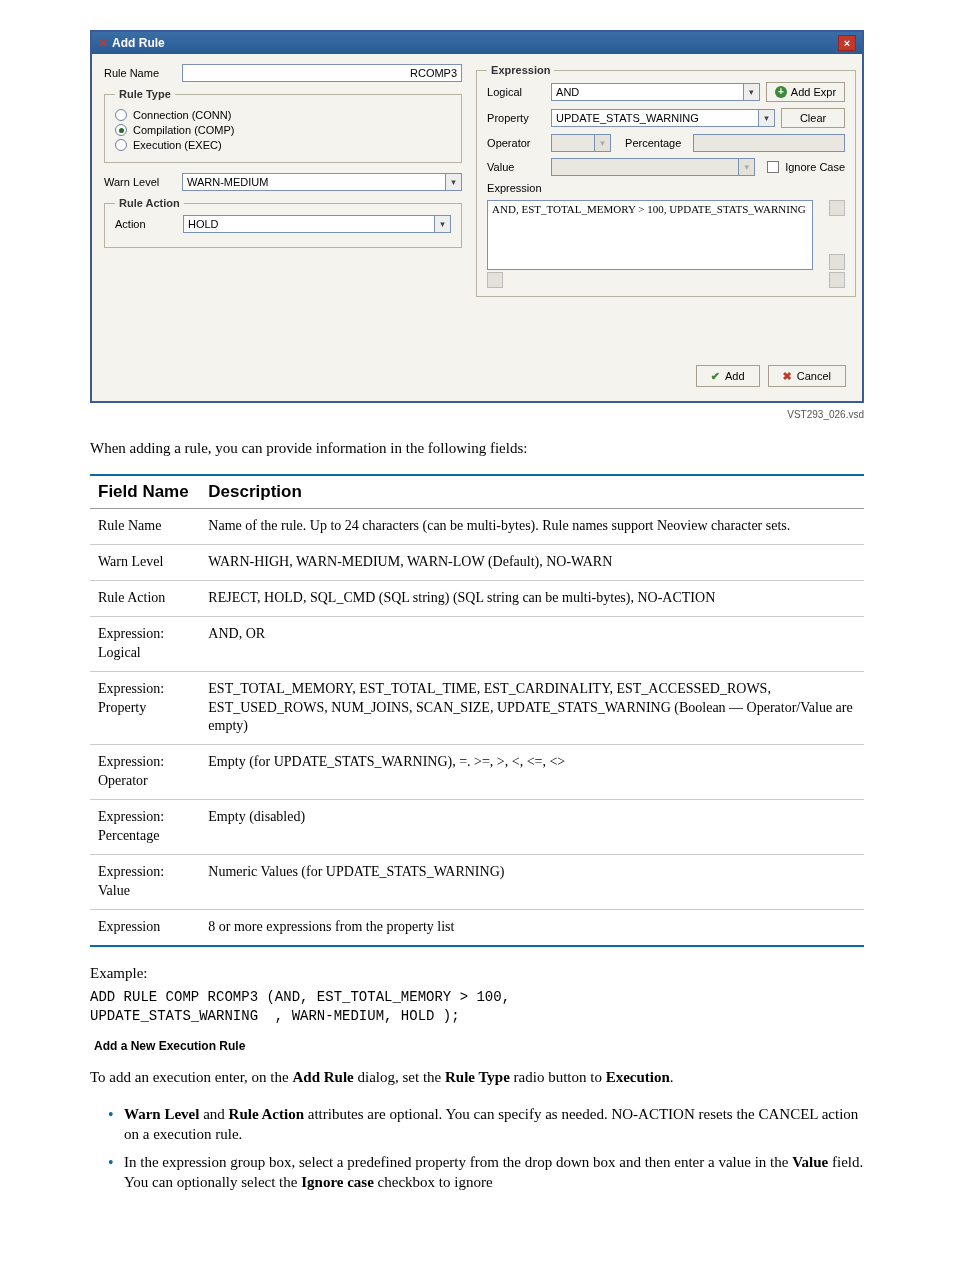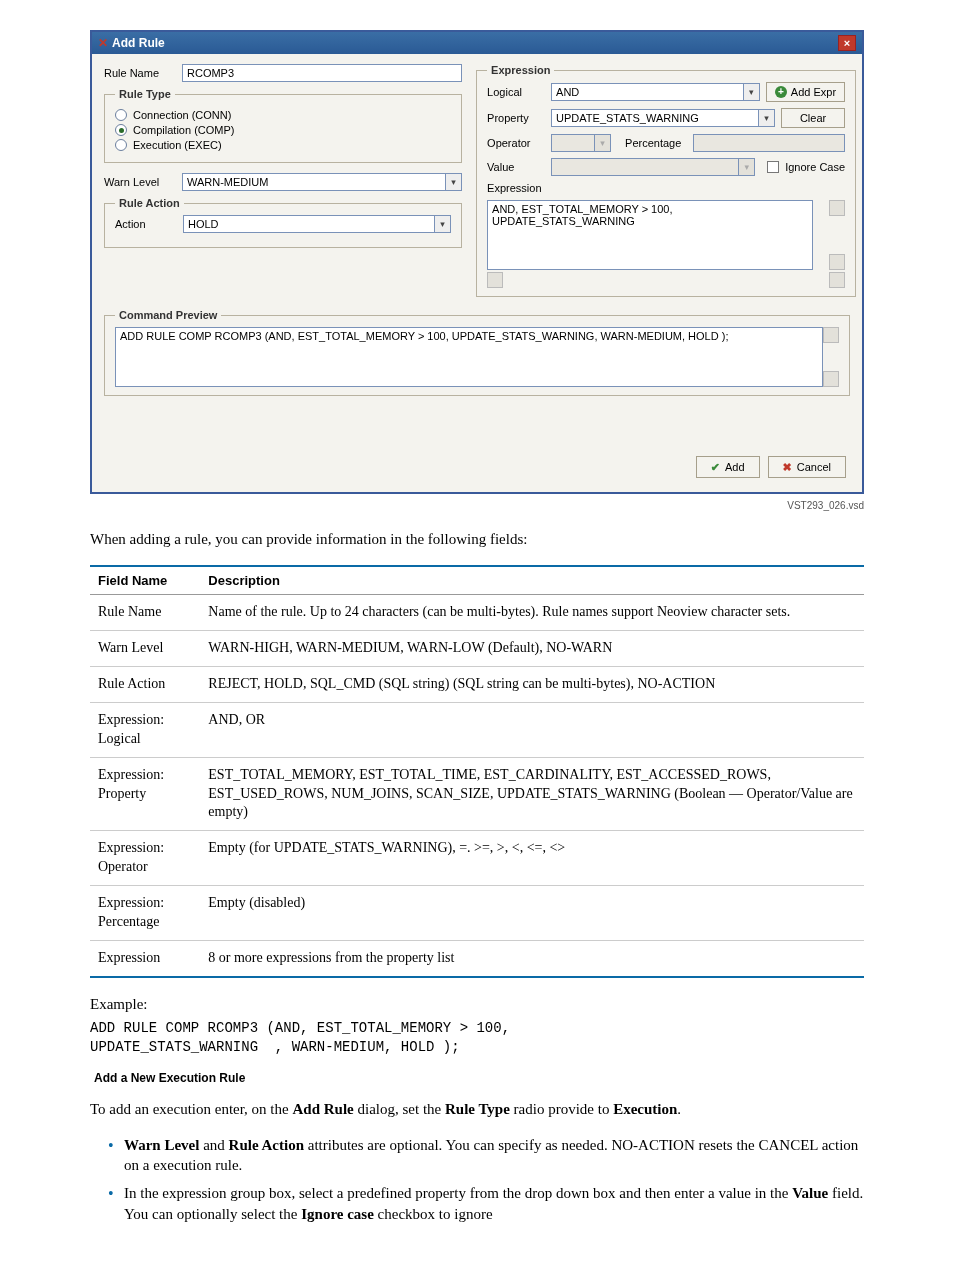--- a/index.html
+++ b/index.html
@@ -7,21 +7,21 @@
   .win { border: 2px solid #3a5a9a; background: #ece9d8; font-family: Tahoma, Arial, sans-serif; font-size: 11px; color: #000; margin-bottom: 6px; }
   .titlebar { background: linear-gradient(#3a6ea5, #2a5a95); color: #fff; padding: 3px 6px; display: flex; align-items: center; justify-content: space-between; font-weight: bold; font-size: 12px; }
   .titlebar .tb-icon { display: inline-flex; align-items: center; gap: 4px; }
   .closebox { width: 18px; height: 16px; background: #c0392b; color: #fff; border: 1px solid #922; display: flex; align-items: center; justify-content: center; font-weight: bold; font-size: 11px; cursor: pointer; }
   .winbody { padding: 10px 12px; background: #f4f3ee; }
   .toprow { display: flex; gap: 14px; }
   .leftcol { flex: 0 0 48%; }
   .rightcol { flex: 1; }
   .rowfield { display: flex; align-items: center; gap: 10px; margin-bottom: 6px; }
   .lbl { width: 68px; font-size: 11px; }
-  .tin { border: 1px solid #7a92b8; background: #fff; height: 18px; padding: 1px 4px; font-size: 11px; flex: 1; }
+  .tin { border: 1px solid #7a92b8; background: #fff; height: 18px; padding: 1px 4px; font-size: 11px; flex: 1; text-align: right; }
   .tin.disabled { background: #e9e7e0; }
   fieldset { border: 1px solid #b8b2a0; padding: 6px 10px 8px 10px; margin-bottom: 8px; }
   fieldset legend { font-size: 11px; font-weight: bold; padding: 0 4px; color: #333; }
   .radiorow { display: flex; align-items: center; gap: 6px; margin: 3px 0; }
   .radio { width: 12px; height: 12px; border-radius: 50%; border: 1px solid #6b7f9e; background: #fff; display: inline-block; position: relative; }
   .radio.sel::after { content: ""; position: absolute; top: 2.5px; left: 2.5px; width: 5px; height: 5px; background: #2a6b2a; border-radius: 50%; }
   .selwrap { flex: 1; display: flex; }
   .select { flex: 1; border: 1px solid #7a92b8; background: #fff; height: 18px; padding: 1px 4px; font-size: 11px; display: flex; align-items: center; }
   .selbtn { width: 16px; height: 18px; border: 1px solid #7a92b8; background: #eee; display: flex; align-items: center; justify-content: center; font-size: 9px; color: #444; cursor: pointer; border-left: none; }
   .selbtn.disabled { background: #e3e1da; color: #aaa; }
@@ -33,21 +33,21 @@
   .exprbox { border: 1px solid #7a92b8; background: #fff; width: 100%; height: 70px; padding: 2px 4px; font-size: 11px; resize: none; overflow: auto; }
   .scrollbtn { width: 16px; height: 16px; background: #e3e1da; border: 1px solid #bbb; display: inline-block; }
   .cmdbox { width: 100%; height: 60px; border: 1px solid #7a92b8; background: #fff; padding: 2px 4px; font-size: 11px; }
   .btnrow { display: flex; justify-content: flex-end; gap: 8px; margin-top: 60px; padding: 0 4px 4px 0; }
   .dlgbtn { border: 1px solid #a69f8b; background: #f4f3ee; height: 22px; padding: 0 14px; font-size: 11px; cursor: pointer; display: inline-flex; align-items: center; gap: 5px; }
   .checkicon { color: #3a8a3a; font-weight: bold; }
   .xicon { color: #c0392b; font-weight: bold; }
   .visd { text-align: right; font-size: 10px; color: #555; margin-bottom: 18px; font-family: Arial, sans-serif; }
   .bodytext { font-size: 15px; line-height: 1.35; margin: 14px 0 16px 0; }
   table.doc { width: 100%; border-collapse: collapse; font-size: 14px; }
-  table.doc th { text-align: left; border-top: 2px solid #0a6aa6; border-bottom: 1px solid #999; padding: 6px 8px; font-family: Arial, sans-serif; font-weight: bold; font-size: 13px; }
+  table.doc th { text-align: left; border-top: 2px solid #0a6aa6; border-bottom: 1px solid #999; padding: 6px 8px; font-family: Arial, sans-serif; font-weight: bold; font-size: 17px; }
   table.doc td { border-bottom: 1px solid #ccc; padding: 8px 8px; vertical-align: top; line-height: 1.35; }
   table.doc tr:last-child td { border-bottom: 2px solid #0a6aa6; }
   .example-hd { font-size: 15px; margin-top: 18px; margin-bottom: 6px; }
   pre.code { font-family: "Courier New", monospace; font-size: 14px; line-height: 1.35; white-space: pre; margin-bottom: 14px; }
   .h4 { font-family: Arial, sans-serif; font-weight: bold; font-size: 12px; margin: 10px 0 8px 4px; }
   ul.bul { list-style: none; padding-left: 18px; }
   ul.bul li { position: relative; padding-left: 16px; margin-bottom: 8px; line-height: 1.35; font-size: 15px; }
   ul.bul li::before { content: "•"; position: absolute; left: 0; top: 0; color: #0a6aa6; font-size: 16px; }
 </style>
 </head>
@@ -139,45 +139,35 @@
             <div class="selwrap">
               <span class="select" style="background:#e9e7e0"></span>
               <span class="selbtn disabled">▾</span>
             </div>
             <span class="chk" style="margin-left:6px"></span>
             <span style="font-size:11px">Ignore Case</span>
           </div>
           <div class="exprrow" style="align-items:flex-start">
             <span class="exprlbl">Expression</span>
           </div>
-          <div style="display:flex;gap:16px;">
+          <div style="display:flex;gap:16px;font-family:Liberation Serif, serif;">
             <div class="exprbox">AND, EST_TOTAL_MEMORY &gt; 100, UPDATE_STATS_WARNING</div>
             <div style="display:flex;flex-direction:column;justify-content:space-between;">
               <span class="scrollbtn"></span>
               <span class="scrollbtn"></span>
             </div>
           </div>
           <div style="display:flex;justify-content:space-between;margin-top:2px">
             <span class="scrollbtn"></span>
             <span class="scrollbtn"></span>
           </div>
         </fieldset>
       </div>
     </div>
 
-    <fieldset style="margin-top:4px">
-      <legend>Command Preview</legend>
-      <div style="display:flex">
-        <div class="cmdbox">ADD RULE COMP RCOMP3 (AND, EST_TOTAL_MEMORY &gt; 100, UPDATE_STATS_WARNING, WARN-MEDIUM, HOLD );</div>
-        <div style="display:flex;flex-direction:column;justify-content:space-between;">
-          <span class="scrollbtn"></span>
-          <span class="scrollbtn"></span>
-        </div>
-      </div>
-    </fieldset>
 
     <div class="btnrow">
       <button class="dlgbtn">
         <span class="checkicon">✔</span>
         <span>Add</span>
       </button>
       <button class="dlgbtn">
         <span class="xicon">✖</span>
         <span>Cancel</span>
       </button>
@@ -218,33 +208,37 @@
       </tr>
       <tr>
         <td>Expression: Operator</td>
         <td>Empty (for UPDATE_STATS_WARNING), =. &gt;=, &gt;, &lt;, &lt;=, &lt;&gt;</td>
       </tr>
       <tr>
         <td>Expression: Percentage</td>
         <td>Empty (disabled)</td>
       </tr>
       <tr>
+        <td>Expression: Value</td>
+        <td>Numeric Values (for UPDATE_STATS_WARNING)</td>
+      </tr>
+      <tr>
         <td>Expression</td>
         <td>8 or more expressions from the property list</td>
       </tr>
     </tbody>
 </table>
 
 <p class="example-hd">Example:</p>
 <pre class="code">ADD RULE COMP RCOMP3 (AND, EST_TOTAL_MEMORY &gt; 100,
 UPDATE_STATS_WARNING  , WARN-MEDIUM, HOLD );</pre>
 
 <div class="h4">Add a New Execution Rule</div>
 <p class="bodytext">
-  <span>To add an execution enter, on the </span><b>Add Rule</b><span> dialog, set the </span><b>Rule Type</b><span> radio provide to </span><b>Execution</b><span>.</span>
+  <span>To add an execution enter, on the </span><b>Add Rule</b><span> dialog, set the </span><b>Rule Type</b><span> radio button to </span><b>Execution</b><span>.</span>
 </p>
 <ul class="bul">
   <li>
     <b>Warn Level</b><span> and </span><b>Rule Action</b><span> attributes are optional. You can specify as needed. NO-ACTION resets the CANCEL action on a execution rule.</span>
   </li>
   <li>
     <span>In the expression group box, select a predefined property from the drop down box and then enter a value in the </span><b>Value</b><span> field. You can optionally select the </span><b>Ignore case</b><span> checkbox to ignore</span>
   </li>
 </ul>
 

